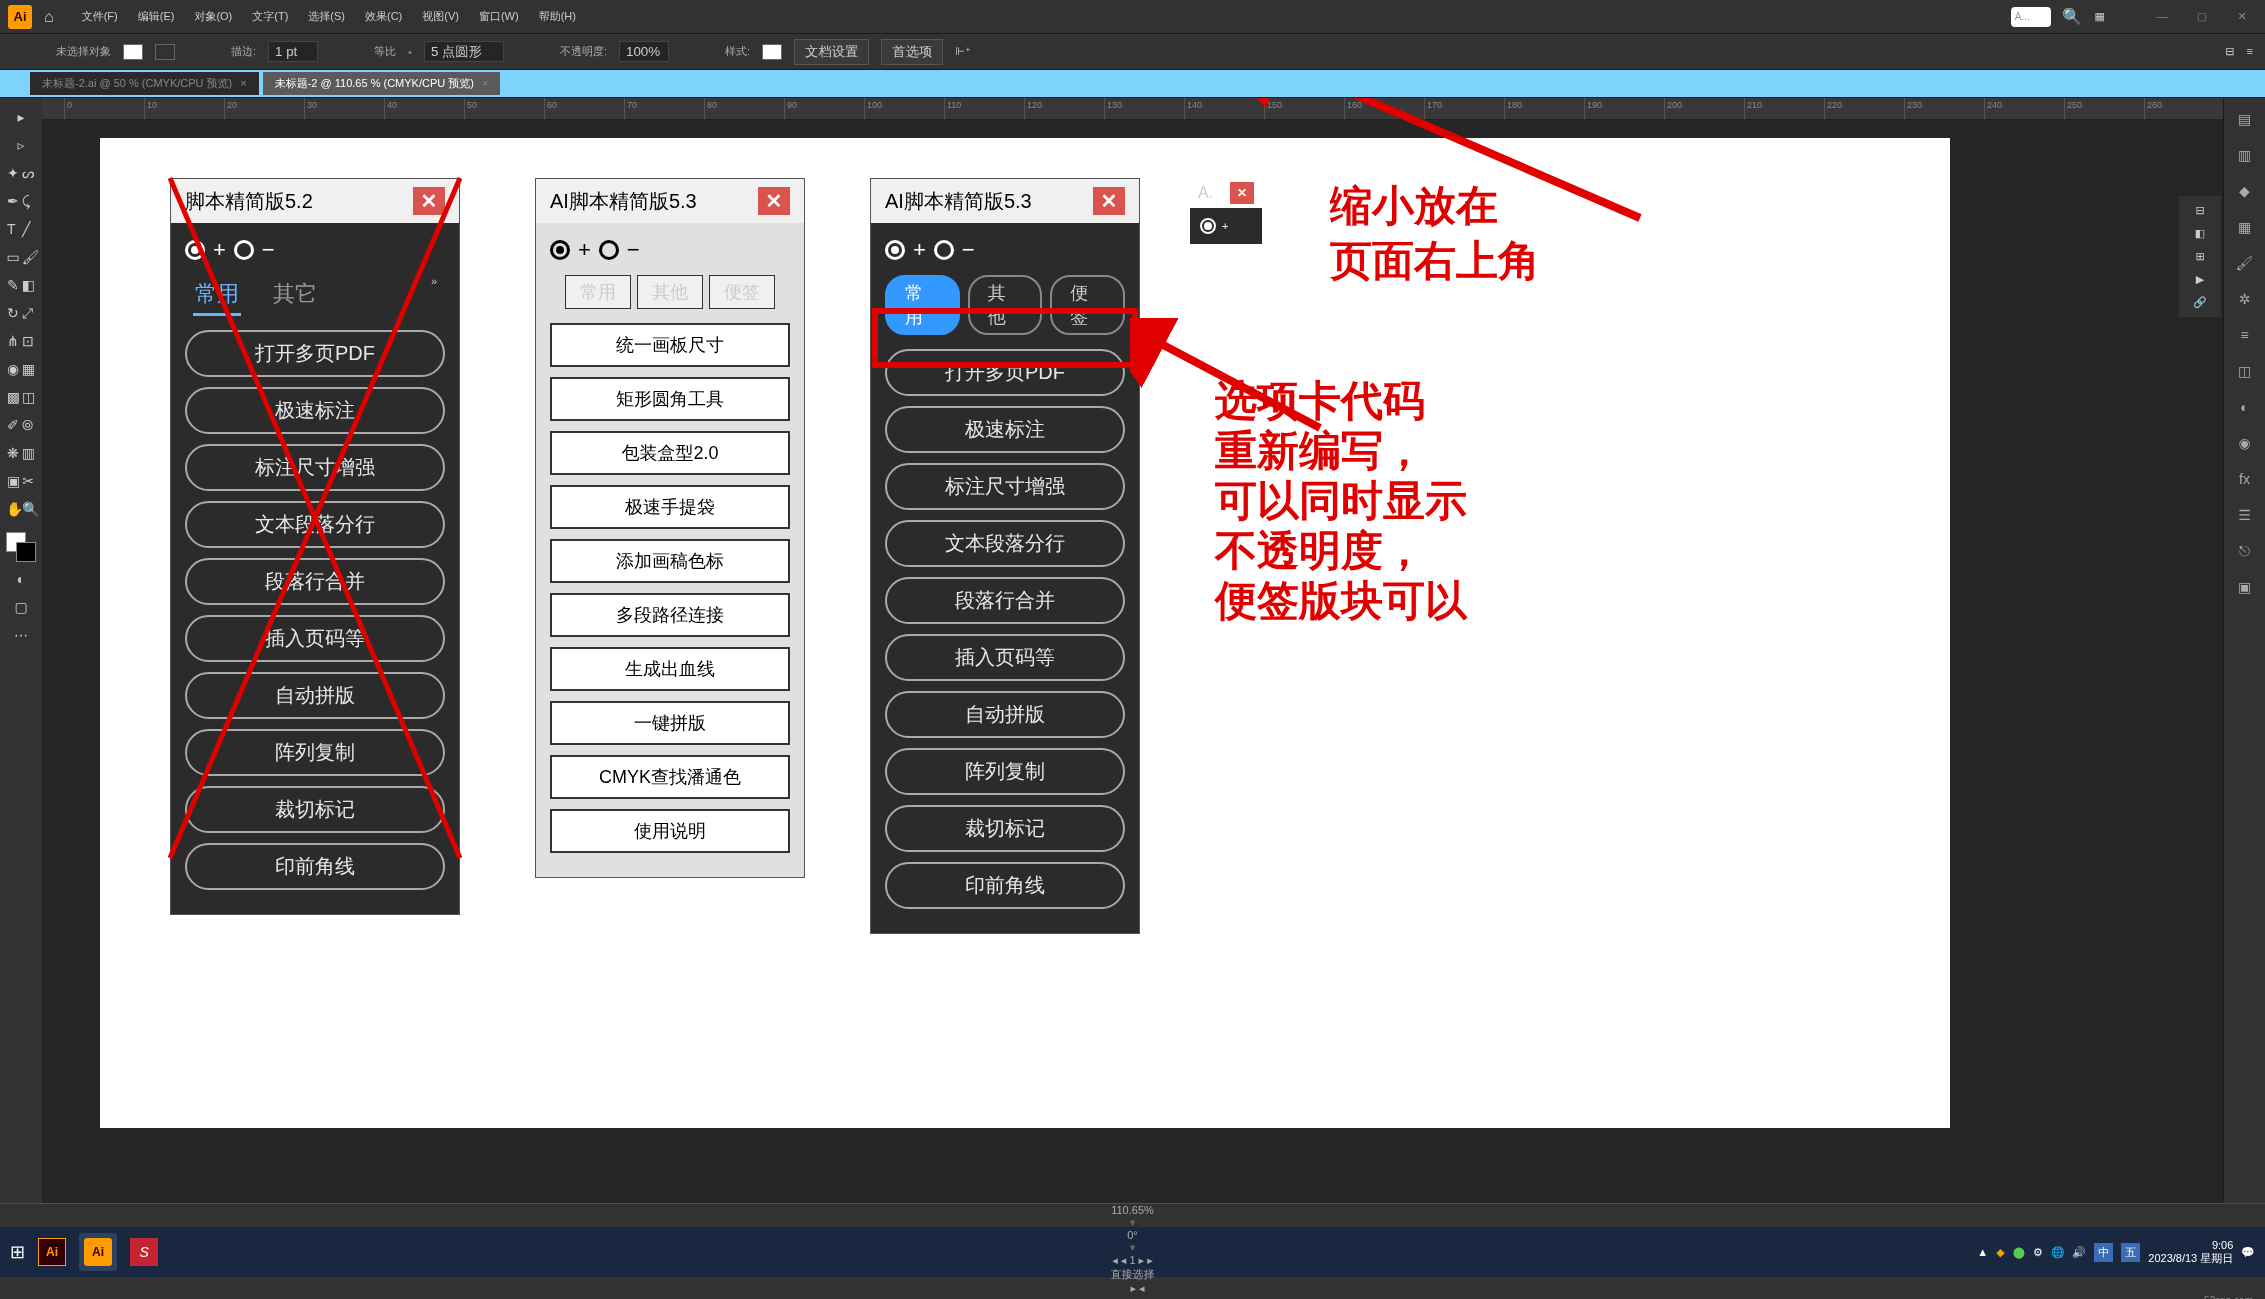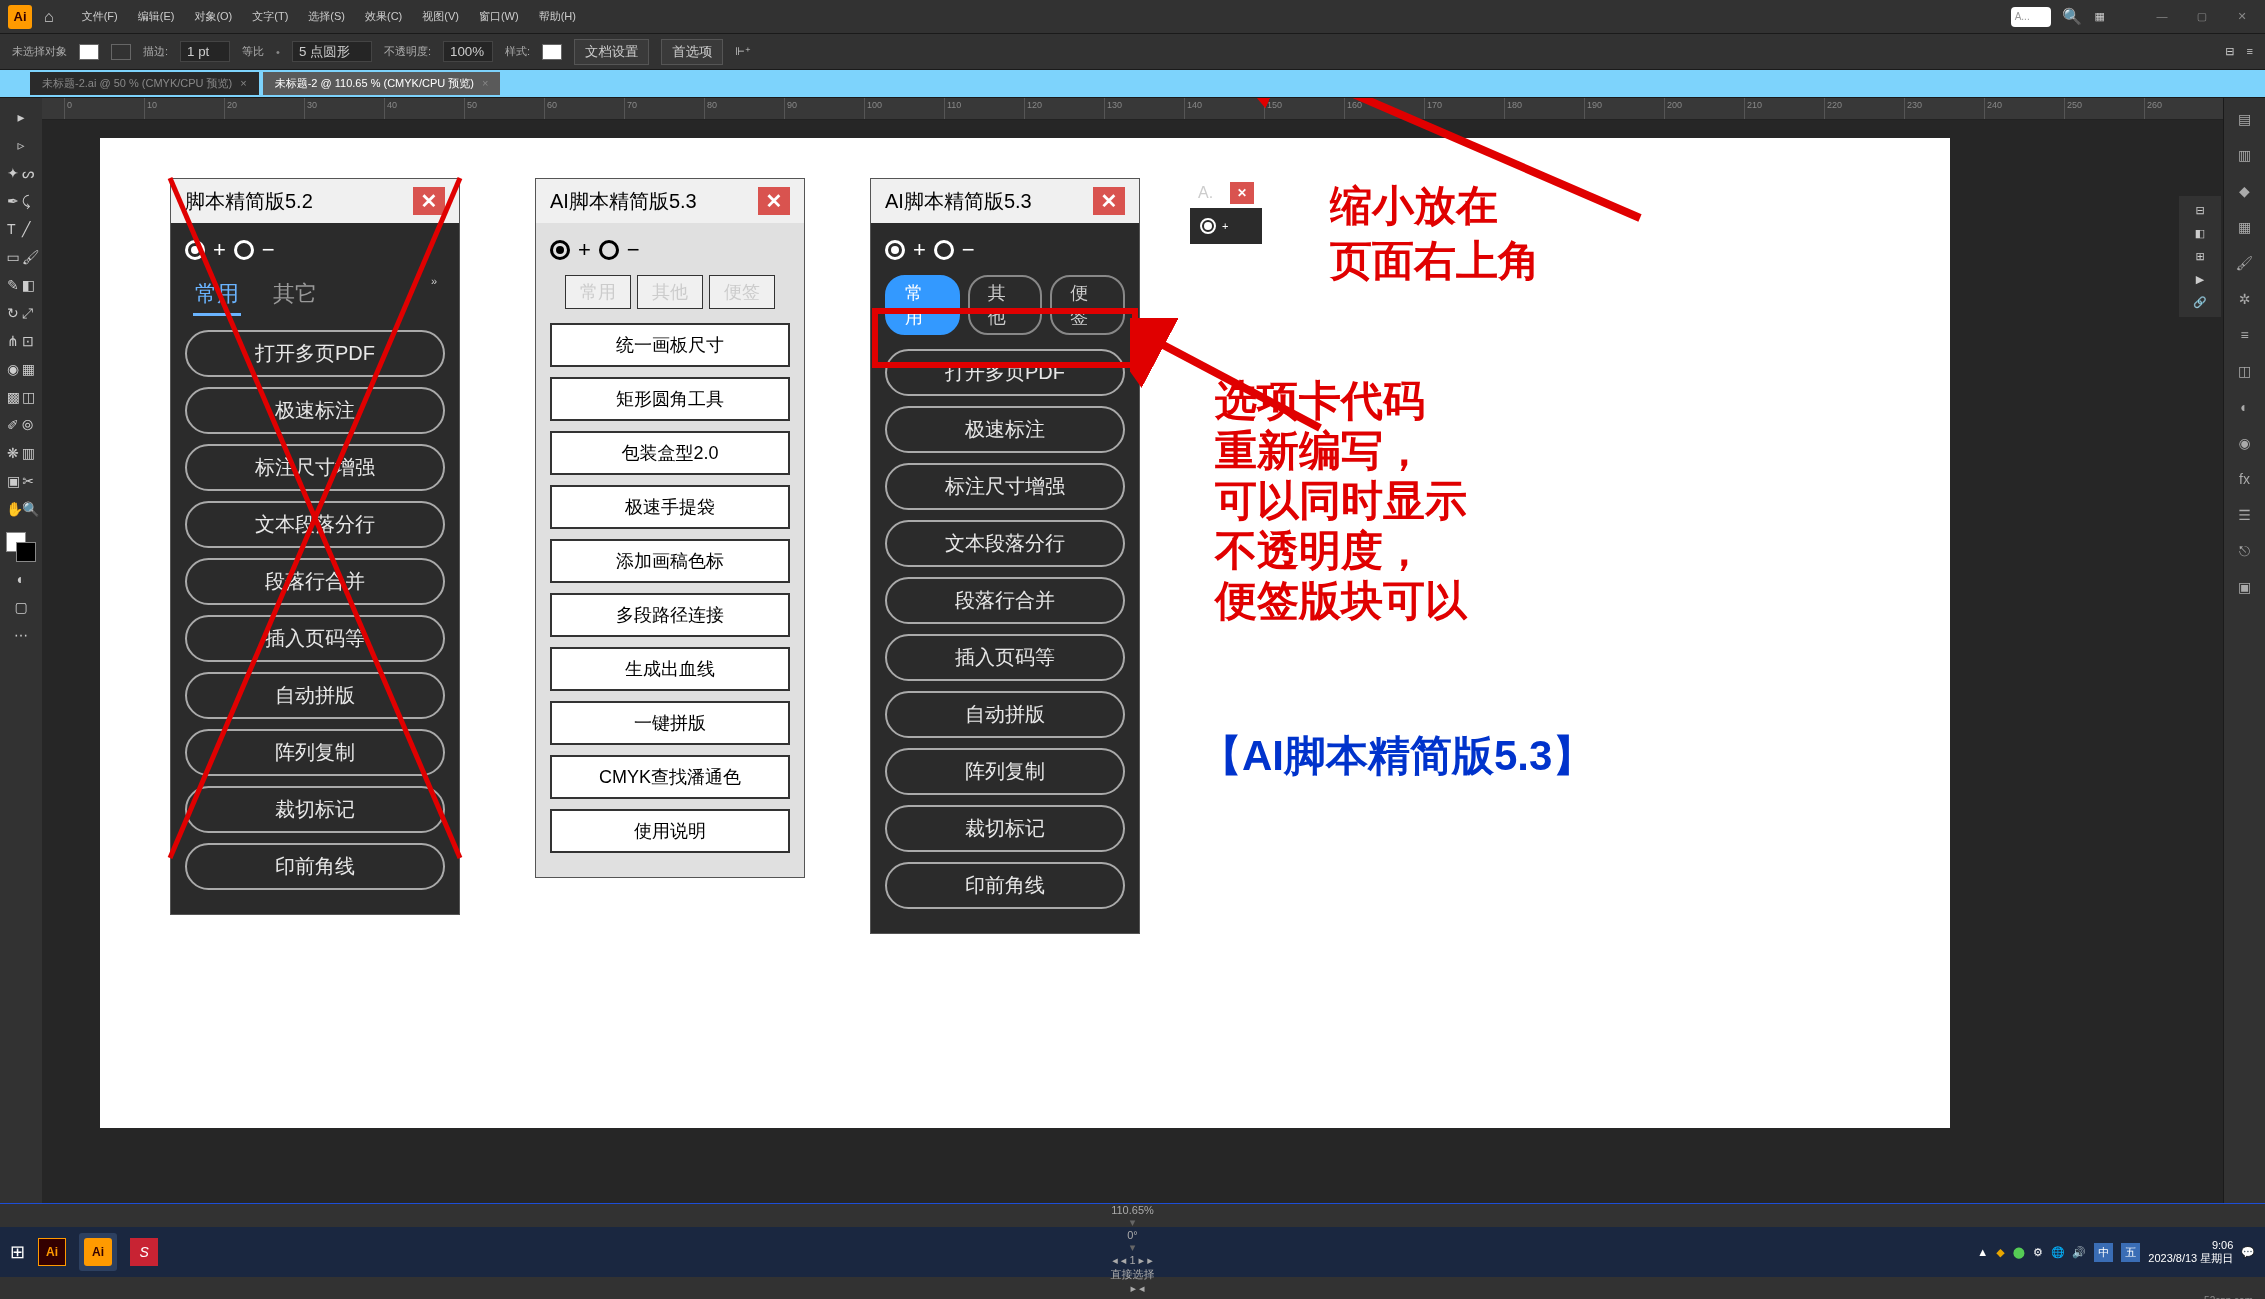--- a/index.html
+++ b/index.html
@@ -7,21 +7,21 @@
 .menubar{height:34px;background:#323232;display:flex;align-items:center;padding:0 8px;border-bottom:1px solid #1a1a1a;}
 .ai-logo{width:24px;height:24px;background:#ff9a00;color:#330000;font-weight:bold;display:flex;align-items:center;justify-content:center;font-size:13px;border-radius:3px;margin-right:12px;}
 .home-ico{color:#ccc;font-size:16px;margin-right:20px;}
 .menu-items{display:flex;gap:4px;}
 .menu-items span{padding:4px 8px;cursor:pointer;}
 .menubar-right{margin-left:auto;display:flex;align-items:center;gap:12px;}
 .search-mini{background:#fff;width:40px;height:20px;border-radius:4px;display:flex;align-items:center;padding:0 4px;color:#999;font-size:10px;}
 .win-btns{display:flex;gap:10px;margin-left:30px;}
 .win-btns span{width:30px;text-align:center;color:#888;}
 .control-bar{height:36px;background:#323232;display:flex;align-items:center;padding:0 12px;gap:12px;border-bottom:1px solid #1a1a1a;font-size:11px;}
-.ctl-label{color:#aaa;}
+.ctl-label{color:#aaa;margin-left:44px;}
 .ctl-input{background:#252525;border:1px solid #444;color:#ccc;padding:2px 6px;width:50px;}
 .ctl-swatch{width:20px;height:16px;background:#fff;border:1px solid #666;display:inline-block;}
 .ctl-btn{background:#3a3a3a;border:1px solid #555;padding:3px 10px;color:#ccc;}
 .tab-bar{height:28px;background:#7dd3fc;display:flex;align-items:center;padding-left:30px;gap:4px;border-bottom:1px solid #1a1a1a;}
 .doc-tab{padding:4px 12px;color:#888;font-size:11px;background:#2a2a2a;}
 .doc-tab.active{background:#5a5a5a;color:#fff;}
 .doc-tab .x{margin-left:8px;color:#888;}
 .main-area{position:relative;height:1105px;display:flex;}
 .left-tools{width:42px;background:#323232;display:flex;flex-direction:column;align-items:center;padding-top:8px;gap:6px;}
 .tool{width:28px;height:22px;display:flex;align-items:center;justify-content:center;color:#ccc;font-size:14px;}
@@ -354,21 +354,20 @@
         <line x1="190" y1="110" x2="20" y2="20" stroke="#e00000" stroke-width="8" marker-end="url(#ah2)"></line>
       </svg>
 
       <div class="annot" style="left:1230px;top:40px;font-size:42px;">缩小放在</div>
       <div class="annot" style="left:1230px;top:95px;font-size:42px;">页面右上角</div>
       <div class="annot" style="left:1115px;top:235px;font-size:42px;">选项卡代码</div>
       <div class="annot" style="left:1115px;top:285px;font-size:42px;">重新编写，</div>
       <div class="annot" style="left:1115px;top:335px;font-size:42px;">可以同时显示</div>
       <div class="annot" style="left:1115px;top:385px;font-size:42px;">不透明度，</div>
       <div class="annot" style="left:1115px;top:435px;font-size:42px;">便签版块可以</div>
-      <div class="annot-blue" style="left:1100px;top:590px;font-size:42px;">【AI脚本精简版5.3】</div>
     </div>
   </div>
 
   <div class="right-panels">
     <div class="pnl">▤</div>
     <div class="pnl">▥</div>
     <div class="pnl">◆</div>
     <div class="pnl">▦</div>
     <div class="pnl">🖌</div>
     <div class="pnl">✲</div>

